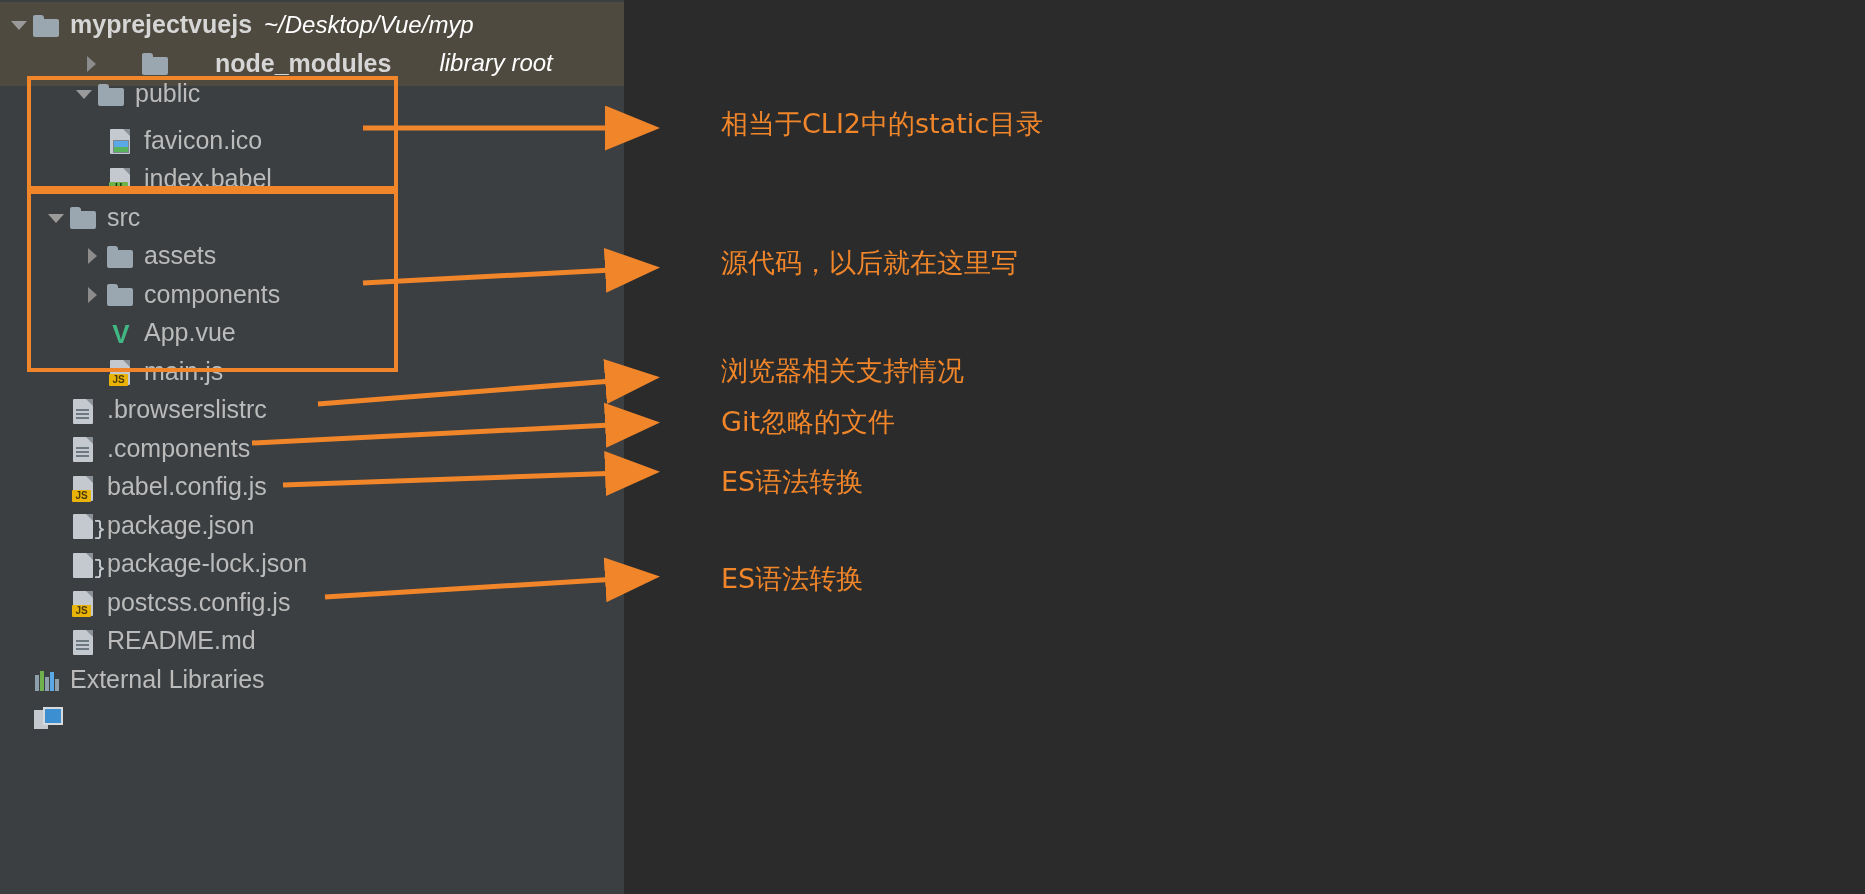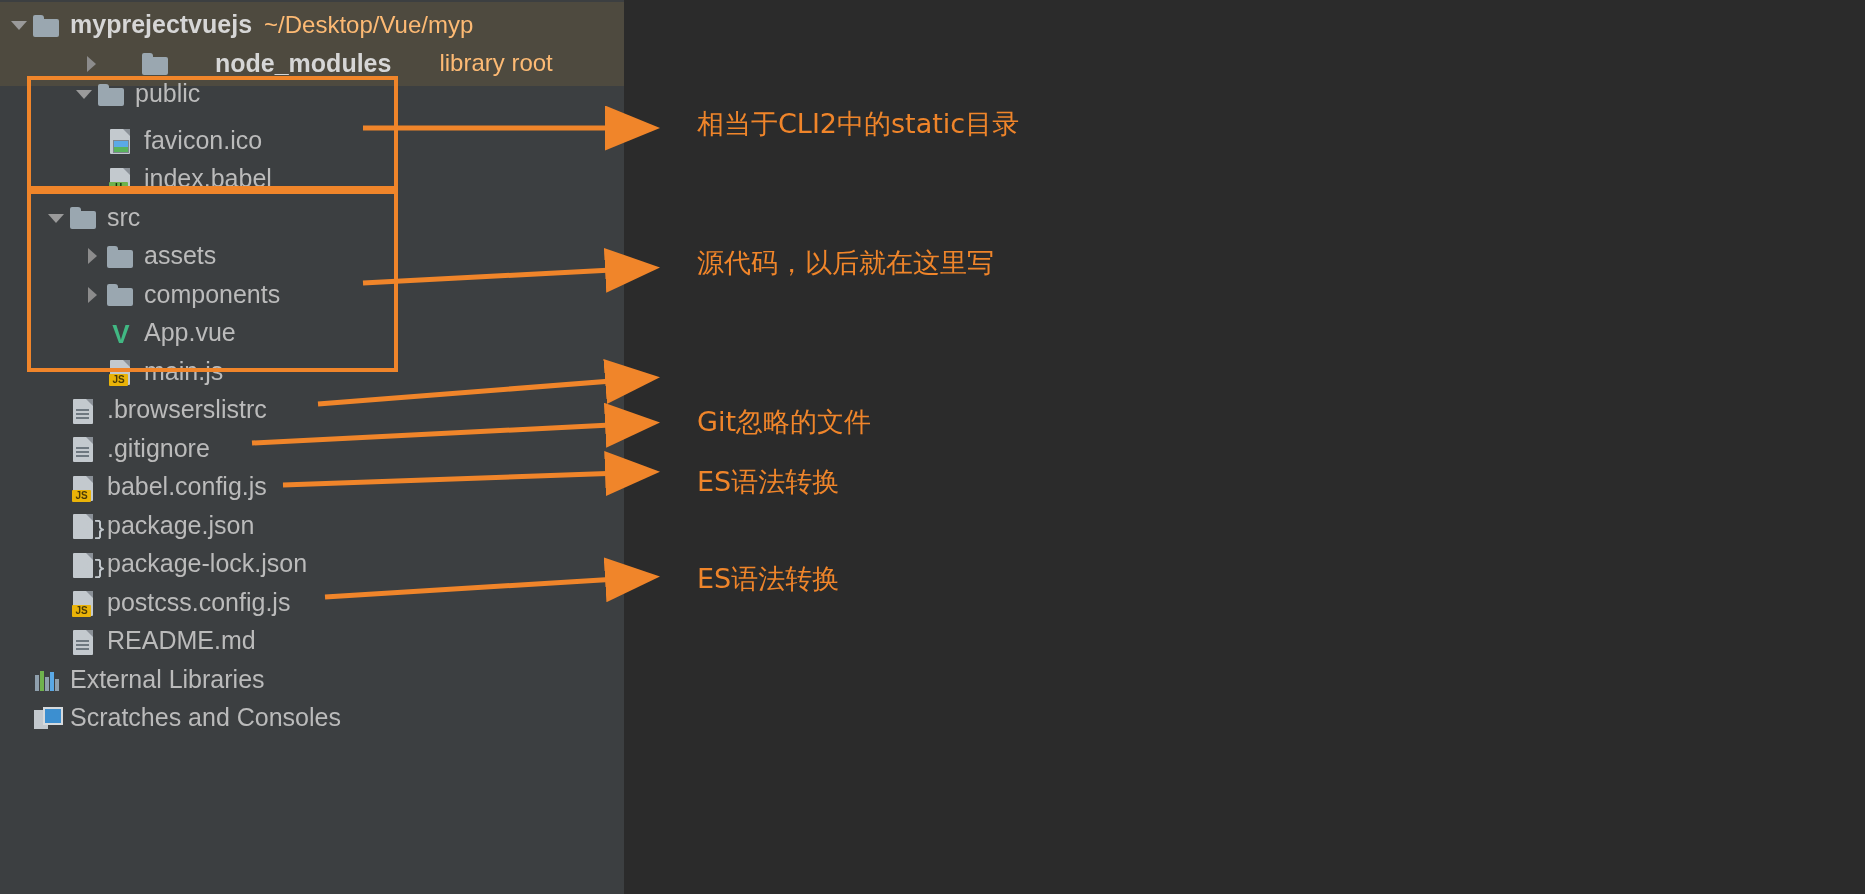--- a/index.html
+++ b/index.html
@@ -185,39 +185,41 @@
   .scratch-icon .s2 {
     position: absolute;
     left: 11px; top: 4px;
     width: 16px; height: 14px;
     background: #3c8fd0;
     border: 2px solid #d6dadd;
   }
   .label { display: inline-block; }
   .label.bold { font-weight: bold; color: #d6d6d6; }
   .hint {
-    color: #fdba74;
+    color: #ffffff;
     margin-left: 12px;
     font-size: 24px;
+    font-style: italic;
   }
 
   
   .hl-box {
     position: absolute;
     border: 4px solid #f0852a;
     box-sizing: border-box;
     pointer-events: none;
   }
   
   .annot {
     position: absolute;
     color: #f0852a;
     font-size: 27px;
     white-space: nowrap;
     font-family: "DejaVu Sans", "Liberation Sans", sans-serif;
+    margin-left: 24px;
   }
   svg.arrows {
     position: absolute;
     left: 0; top: 0;
     width: 1865px;
     height: 894px;
     pointer-events: none;
   }
 </style>
 </head>
@@ -316,21 +318,21 @@
         <span class="label">.browserslistrc</span>
       </div>
       <div class="row" style="top: 425.5px;">
         <span class="indent" style="width: 43px;"></span>
         <span class="arrow none"></span>
         <span class="ficon">
           <span class="doc-base"></span>
           <span class="doc-fold"></span>
           <span class="doc-lines"></span>
         </span>
-        <span class="label">.gitignore</span>
+        <span class="label">.components</span>
       </div>
       <div class="row" style="top: 464px;">
         <span class="indent" style="width: 43px;"></span>
         <span class="arrow none"></span>
         <span class="ficon">
           <span class="doc-base"></span>
           <span class="doc-fold"></span>
           <span class="badge js">JS</span>
         </span>
         <span class="label">babel.config.js</span>
@@ -389,21 +391,20 @@
         </span>
         <span class="label">External Libraries</span>
       </div>
       <div class="row" style="top: 695px;">
         <span class="indent" style="width: 6px;"></span>
         <span class="arrow none"></span>
         <span class="ficon scratch-icon">
           <span class="s1"></span>
           <span class="s2"></span>
         </span>
-        <span class="label">Scratches and Consoles</span>
       </div>
     </div>
 
   <div class="hl-box" style="left:27px; top:76px; width:371px; height:114px;"></div>
   <div class="hl-box" style="left:27px; top:190px; width:371px; height:182px;"></div>
 
   <svg class="arrows" viewBox="0 0 1865 894">
     <defs>
       <marker id="ah" markerWidth="11" markerHeight="9" refX="9" refY="4.5" orient="auto">
         <path d="M0,0 L11,4.5 L0,9 Z" fill="#f0852a"></path>
@@ -414,17 +415,18 @@
       <line x1="363" y1="283" x2="650" y2="268"></line>
       <line x1="318" y1="404" x2="650" y2="378"></line>
       <line x1="252" y1="443" x2="650" y2="423"></line>
       <line x1="283" y1="485" x2="650" y2="472"></line>
       <line x1="325" y1="597" x2="650" y2="577"></line>
     </g>
   </svg>
 
   <div class="annot" style="left:697px; top:106px;">相当于CLI2中的static目录</div>
   <div class="annot" style="left:697px; top:245px;">源代码，以后就在这里写</div>
+  <div class="annot" style="left:697px; top:353px;">浏览器相关支持情况</div>
   <div class="annot" style="left:697px; top:404px;">Git忽略的文件</div>
   <div class="annot" style="left:697px; top:464px;">ES语法转换</div>
   <div class="annot" style="left:697px; top:561px;">ES语法转换</div>
 
 </div>
 
 </body></html>

